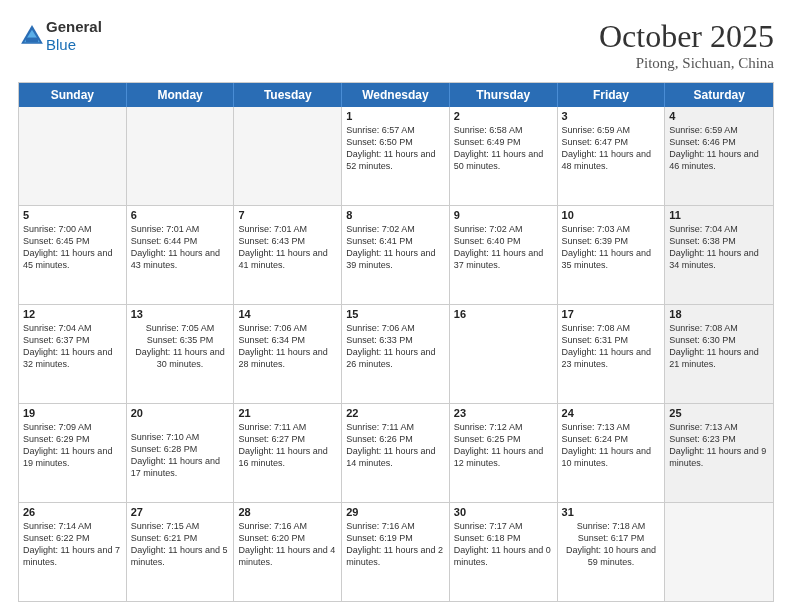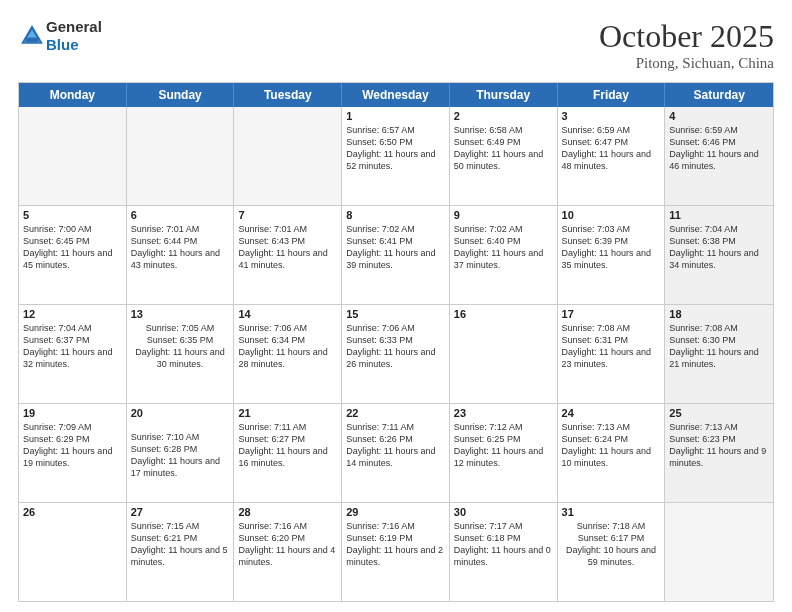--- a/index.html
+++ b/index.html
@@ -25,21 +25,21 @@
     }
     .logo {
       display: flex;
       align-items: center;
     }
     .logo-text {
       font-size: 15px;
       line-height: 1.2;
     }
     .logo-text span:first-child { color: #333; font-weight: bold; }
-    .logo-text span.blue { color: #1a6eb5; font-weight: bold; }
+    .logo-text span.blue { color: #1a6eb5; font-weight: normal; }
     .logo-icon {
       width: 28px;
       height: 28px;
     }
     .title-block {
       text-align: right;
       font-family: Liberation Serif, serif;
     }
     .title-block h1 {
       font-size: 32px;
@@ -124,22 +124,22 @@
       </div>
     </div>
     <div class="title-block">
       <h1>October 2025</h1>
       <h2>Pitong, Sichuan, China</h2>
     </div>
   </div>
 
   <div class="calendar">
     <div class="cal-header-row" id="cal-header">
+        <div class="cal-header-cell">Sunday</div>
         <div class="cal-header-cell">Monday</div>
-        <div class="cal-header-cell">Sunday</div>
         <div class="cal-header-cell">Tuesday</div>
         <div class="cal-header-cell">Wednesday</div>
         <div class="cal-header-cell">Thursday</div>
         <div class="cal-header-cell">Friday</div>
         <div class="cal-header-cell">Saturday</div>
       </div>
     <div class="cal-body" id="cal-body">
         <div class="cal-row">
           <div class="cal-cell empty"></div>
           <div class="cal-cell empty"></div>
@@ -294,20 +294,23 @@
           <div class="cal-cell shaded">
             <div class="day-num">25</div>
             <div class="cell-text" style="white-space: pre-line;">Sunrise: 7:13 AM
 Sunset: 6:23 PM
 Daylight: 11 hours and 9 minutes.</div>
           </div>
         </div>
         <div class="cal-row">
           <div class="cal-cell">
             <div class="day-num">26</div>
+            <div class="cell-text" style="white-space: pre-line;">Sunrise: 7:14 AM
+Sunset: 6:22 PM
+Daylight: 11 hours and 7 minutes.</div>
           </div>
           <div class="cal-cell">
             <div class="day-num">27</div>
             <div class="cell-text" style="white-space: pre-line;">Sunrise: 7:15 AM
 Sunset: 6:21 PM
 Daylight: 11 hours and 5 minutes.</div>
           </div>
           <div class="cal-cell">
             <div class="day-num">28</div>
             <div class="cell-text" style="white-space: pre-line;">Sunrise: 7:16 AM

